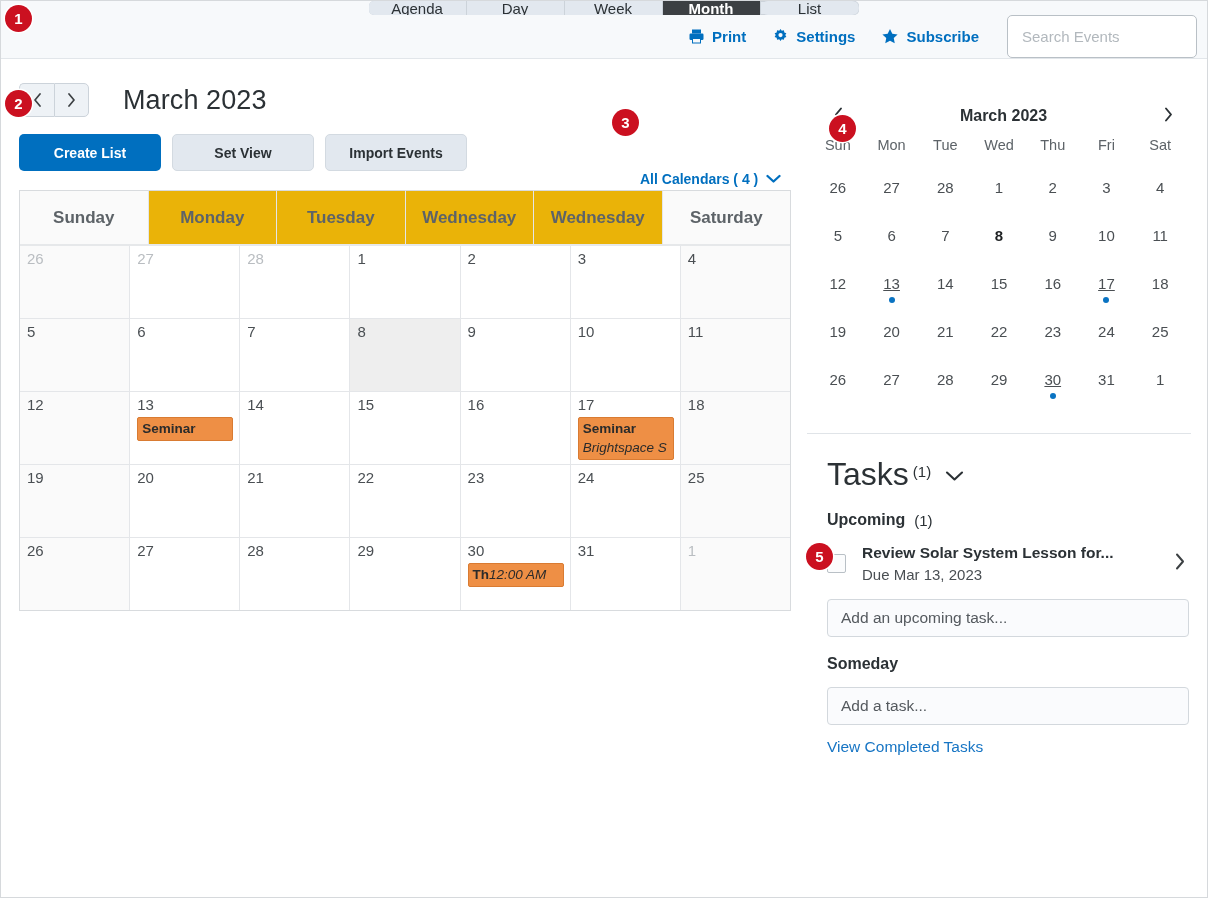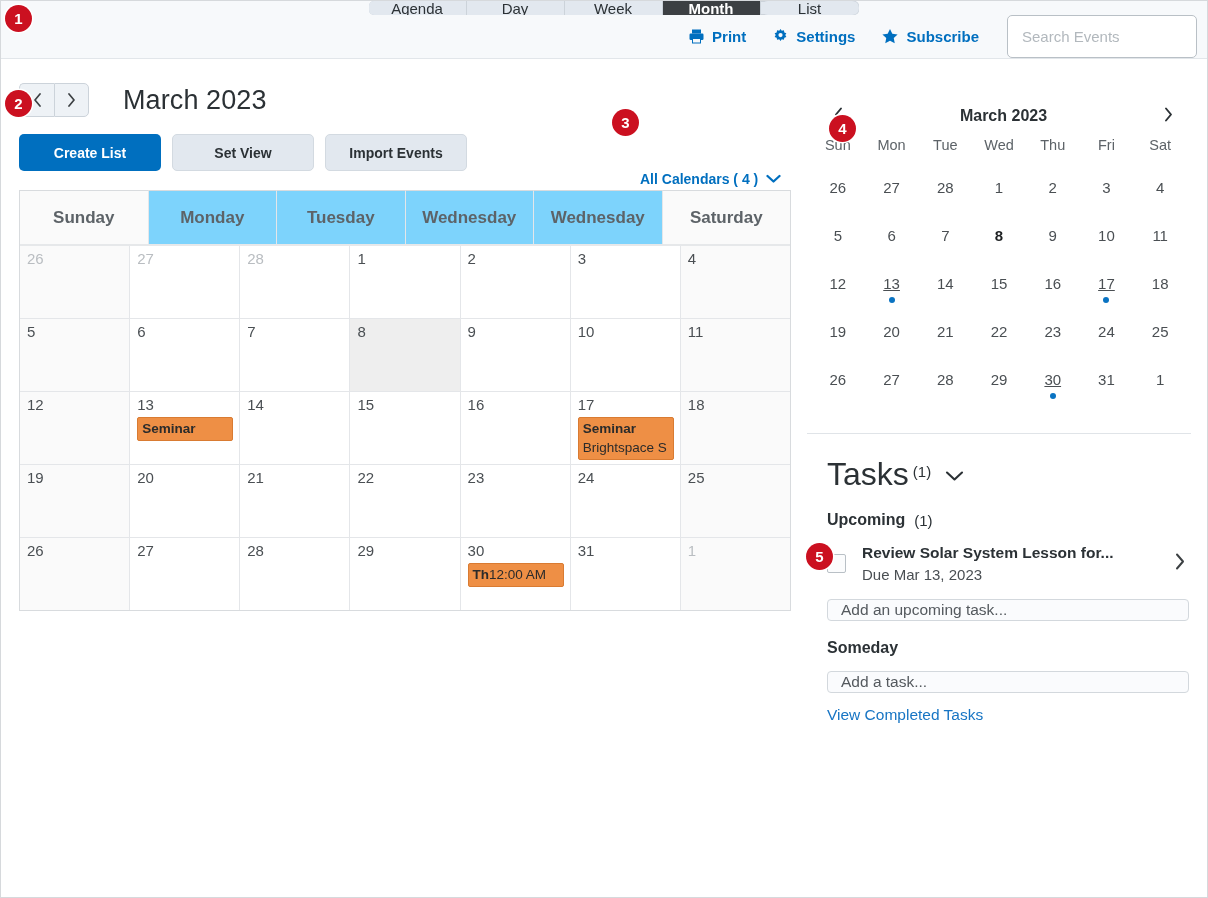--- a/index.html
+++ b/index.html
@@ -168,21 +168,21 @@
     flex: 1 1 0;
     height: 54px;
     display: flex;
     align-items: center;
     justify-content: center;
     font-size: 17px;
     font-weight: bold;
     color: #5d6368;
     border-right: 1px solid #e4e6e9;
     border-top: 1px solid #d8dbde;
-    background: #7dd3fc;
+    background: #eab308;
   }
   .dow:first-child, .dow:last-child { background: #fafafa; }
   .dow:last-child { border-right: none; }
 
   .weekrow { display: flex; border-bottom: 1px solid #e4e6e9; }
   .weekrow:last-child { border-bottom: none; }
   .daycell {
     flex: 1 1 0;
     min-width: 0;
     height: 72px;
@@ -205,21 +205,21 @@
     border-radius: 2px;
     padding: 1px 4px 2px 4px;
     font-size: 13.5px;
     color: #2b2b2b;
     line-height: 1.42;
     overflow: hidden;
     white-space: nowrap;
     cursor: pointer;
   }
   .event .ev-title { font-weight: bold; display: block; }
-  .event .ev-sub { display: block; }
+  .event .ev-sub { display: block; font-style: italic; }
   .event.inline .ev-title { display: inline; }
   .event.inline .ev-sub { display: inline; font-weight: normal; }
 
   
   .minical { padding: 0 16px; }
   .minihead {
     display: flex;
     align-items: center;
     justify-content: space-between;
     padding: 43px 12px 0 21px;
@@ -319,26 +319,26 @@
     overflow: hidden;
     text-overflow: ellipsis;
     line-height: 1.35;
   }
   .taskdue { font-size: 15px; color: #4a4f53; line-height: 1.4; }
   .taskchev { color: #3c4043; font-size: 19px; cursor: pointer; padding-right: 4px; font-weight: bold;}
 
   .taskinput {
     margin: 14px 0 0 18px;
     width: 362px;
-    height: 22px;
+    height: 38px;
     border: 1px solid #d3d8dd;
     border-radius: 4px;
     background: #fafbfd;
     display: flex;
-    align-items: flex-start;
+    align-items: center;
     padding: 0 11px;
   }
   .taskinput input {
     border: none; outline: none; background: transparent;
     width: 100%;
     font-size: 15.5px;
     color: #4a4f53;
     font-family: "Liberation Sans", sans-serif;
   }
   .taskinput input::placeholder { color: #54595e; }

